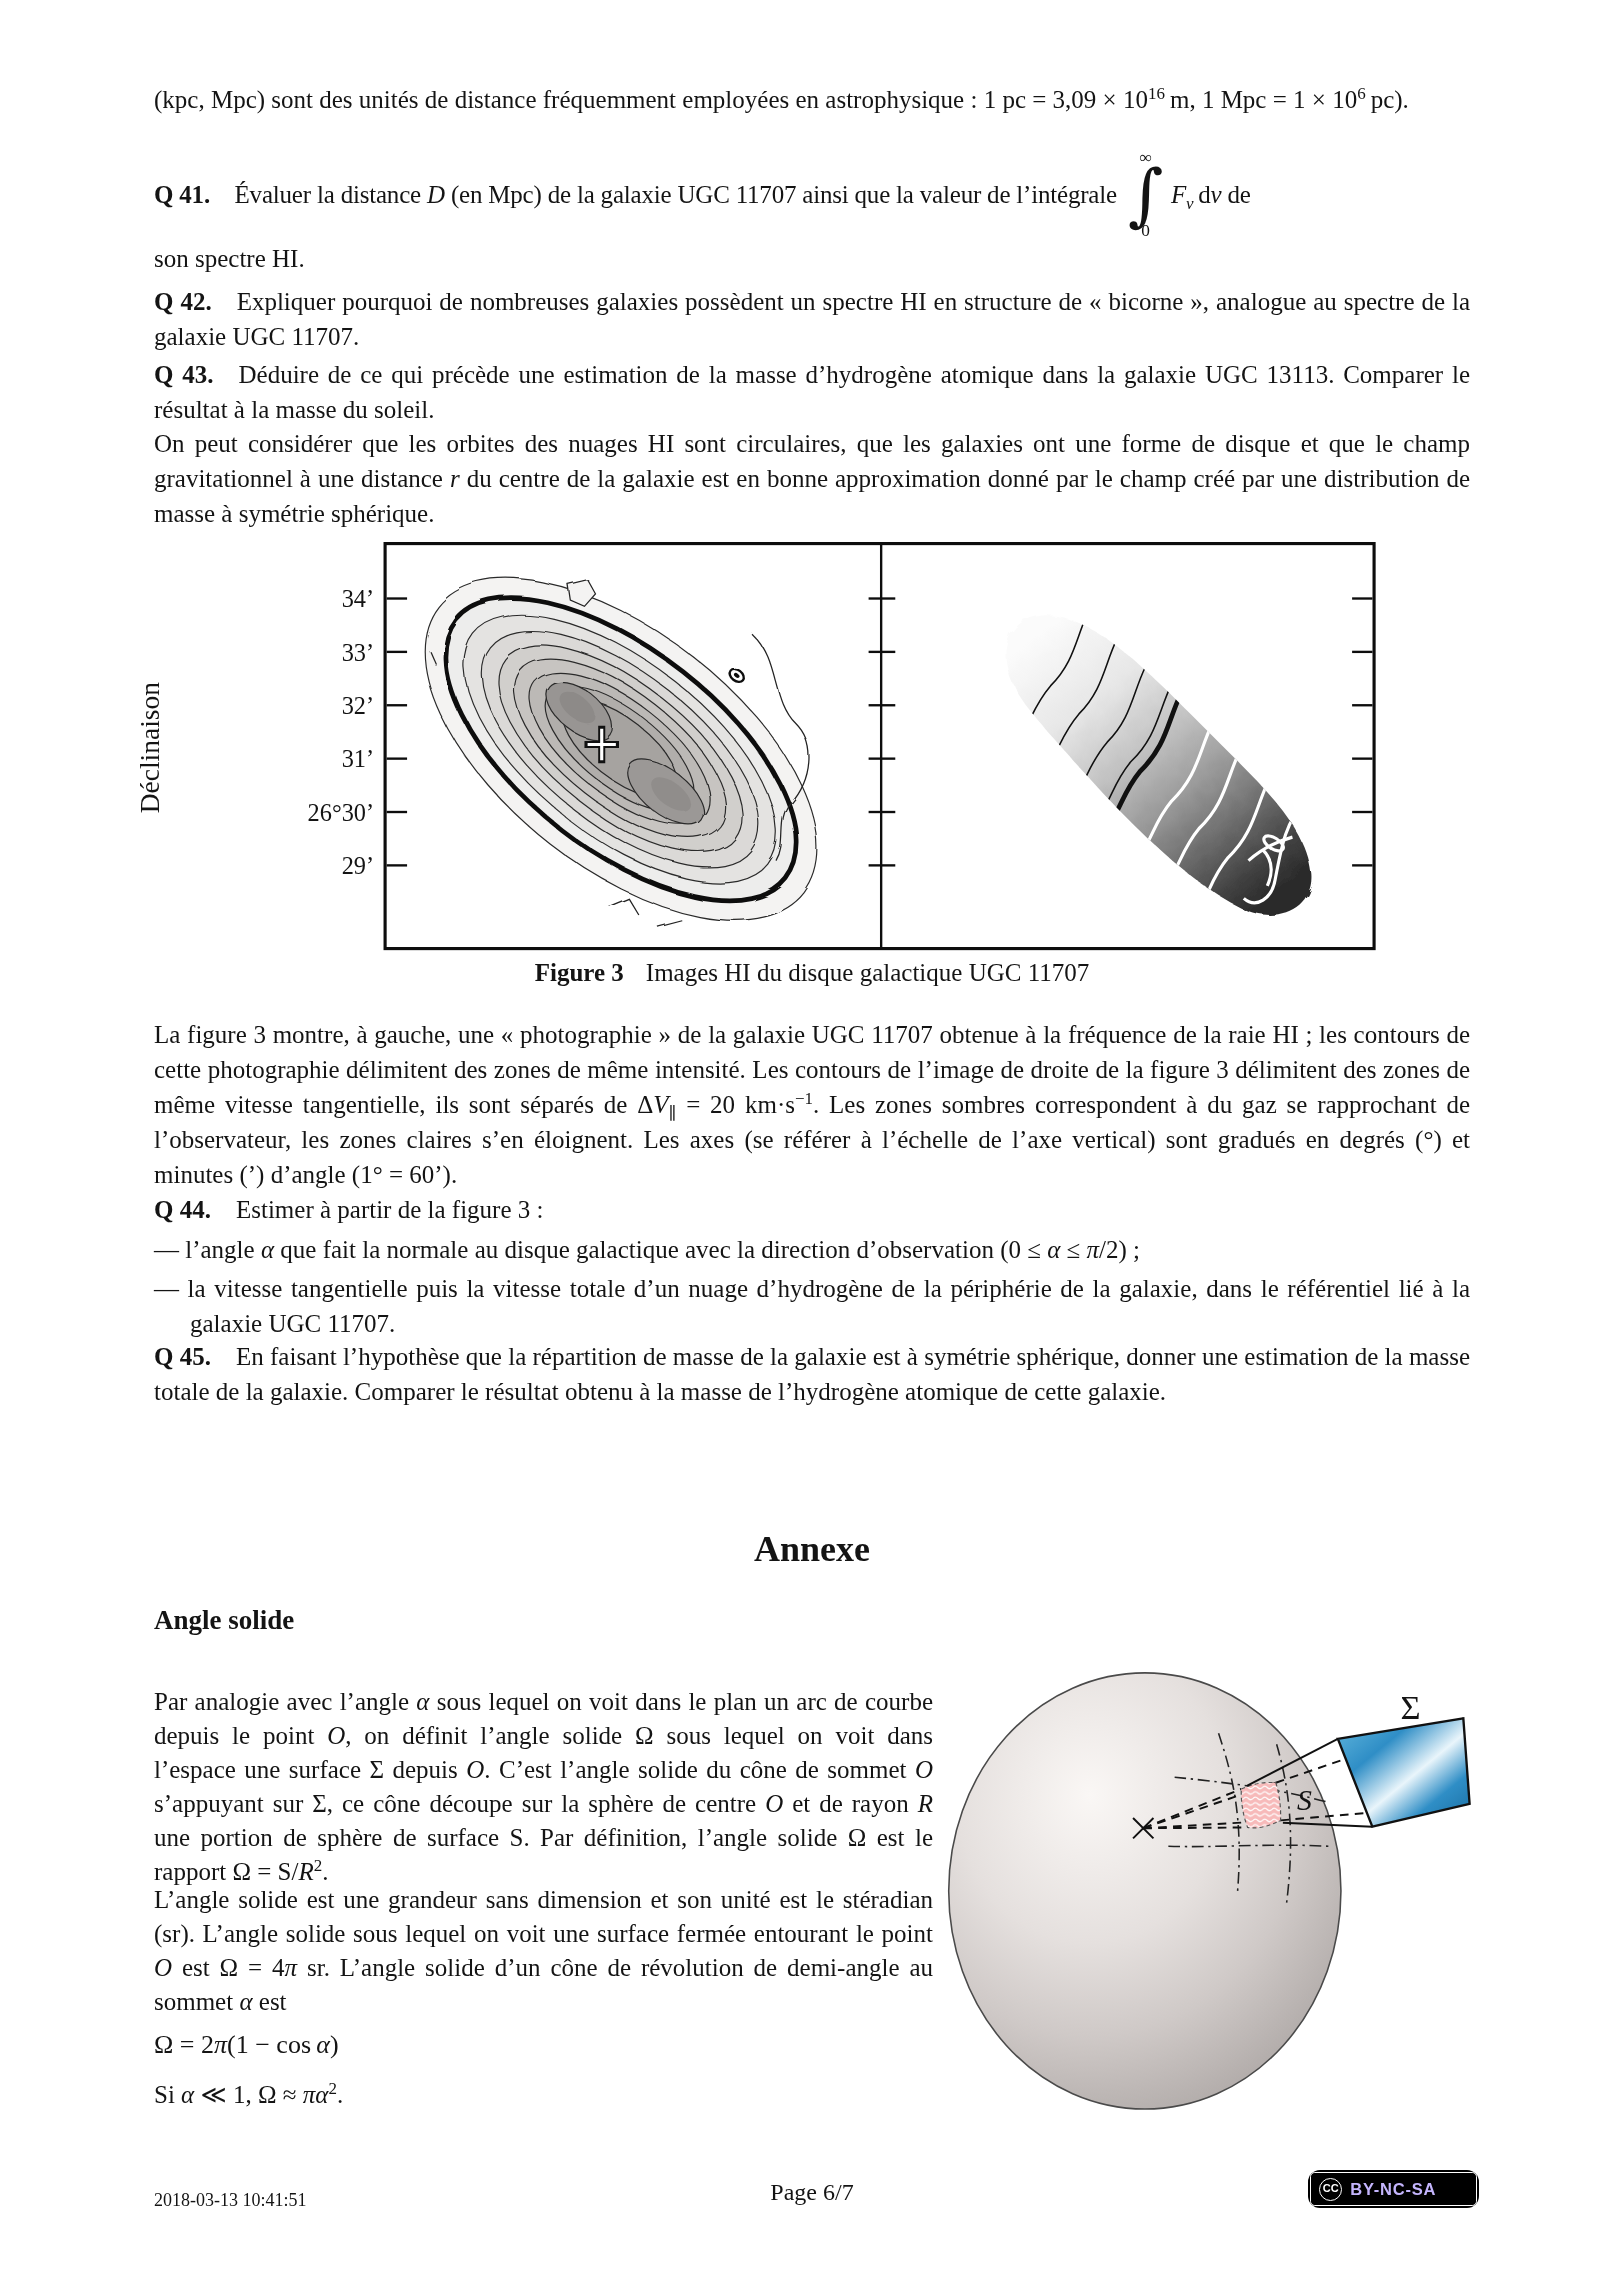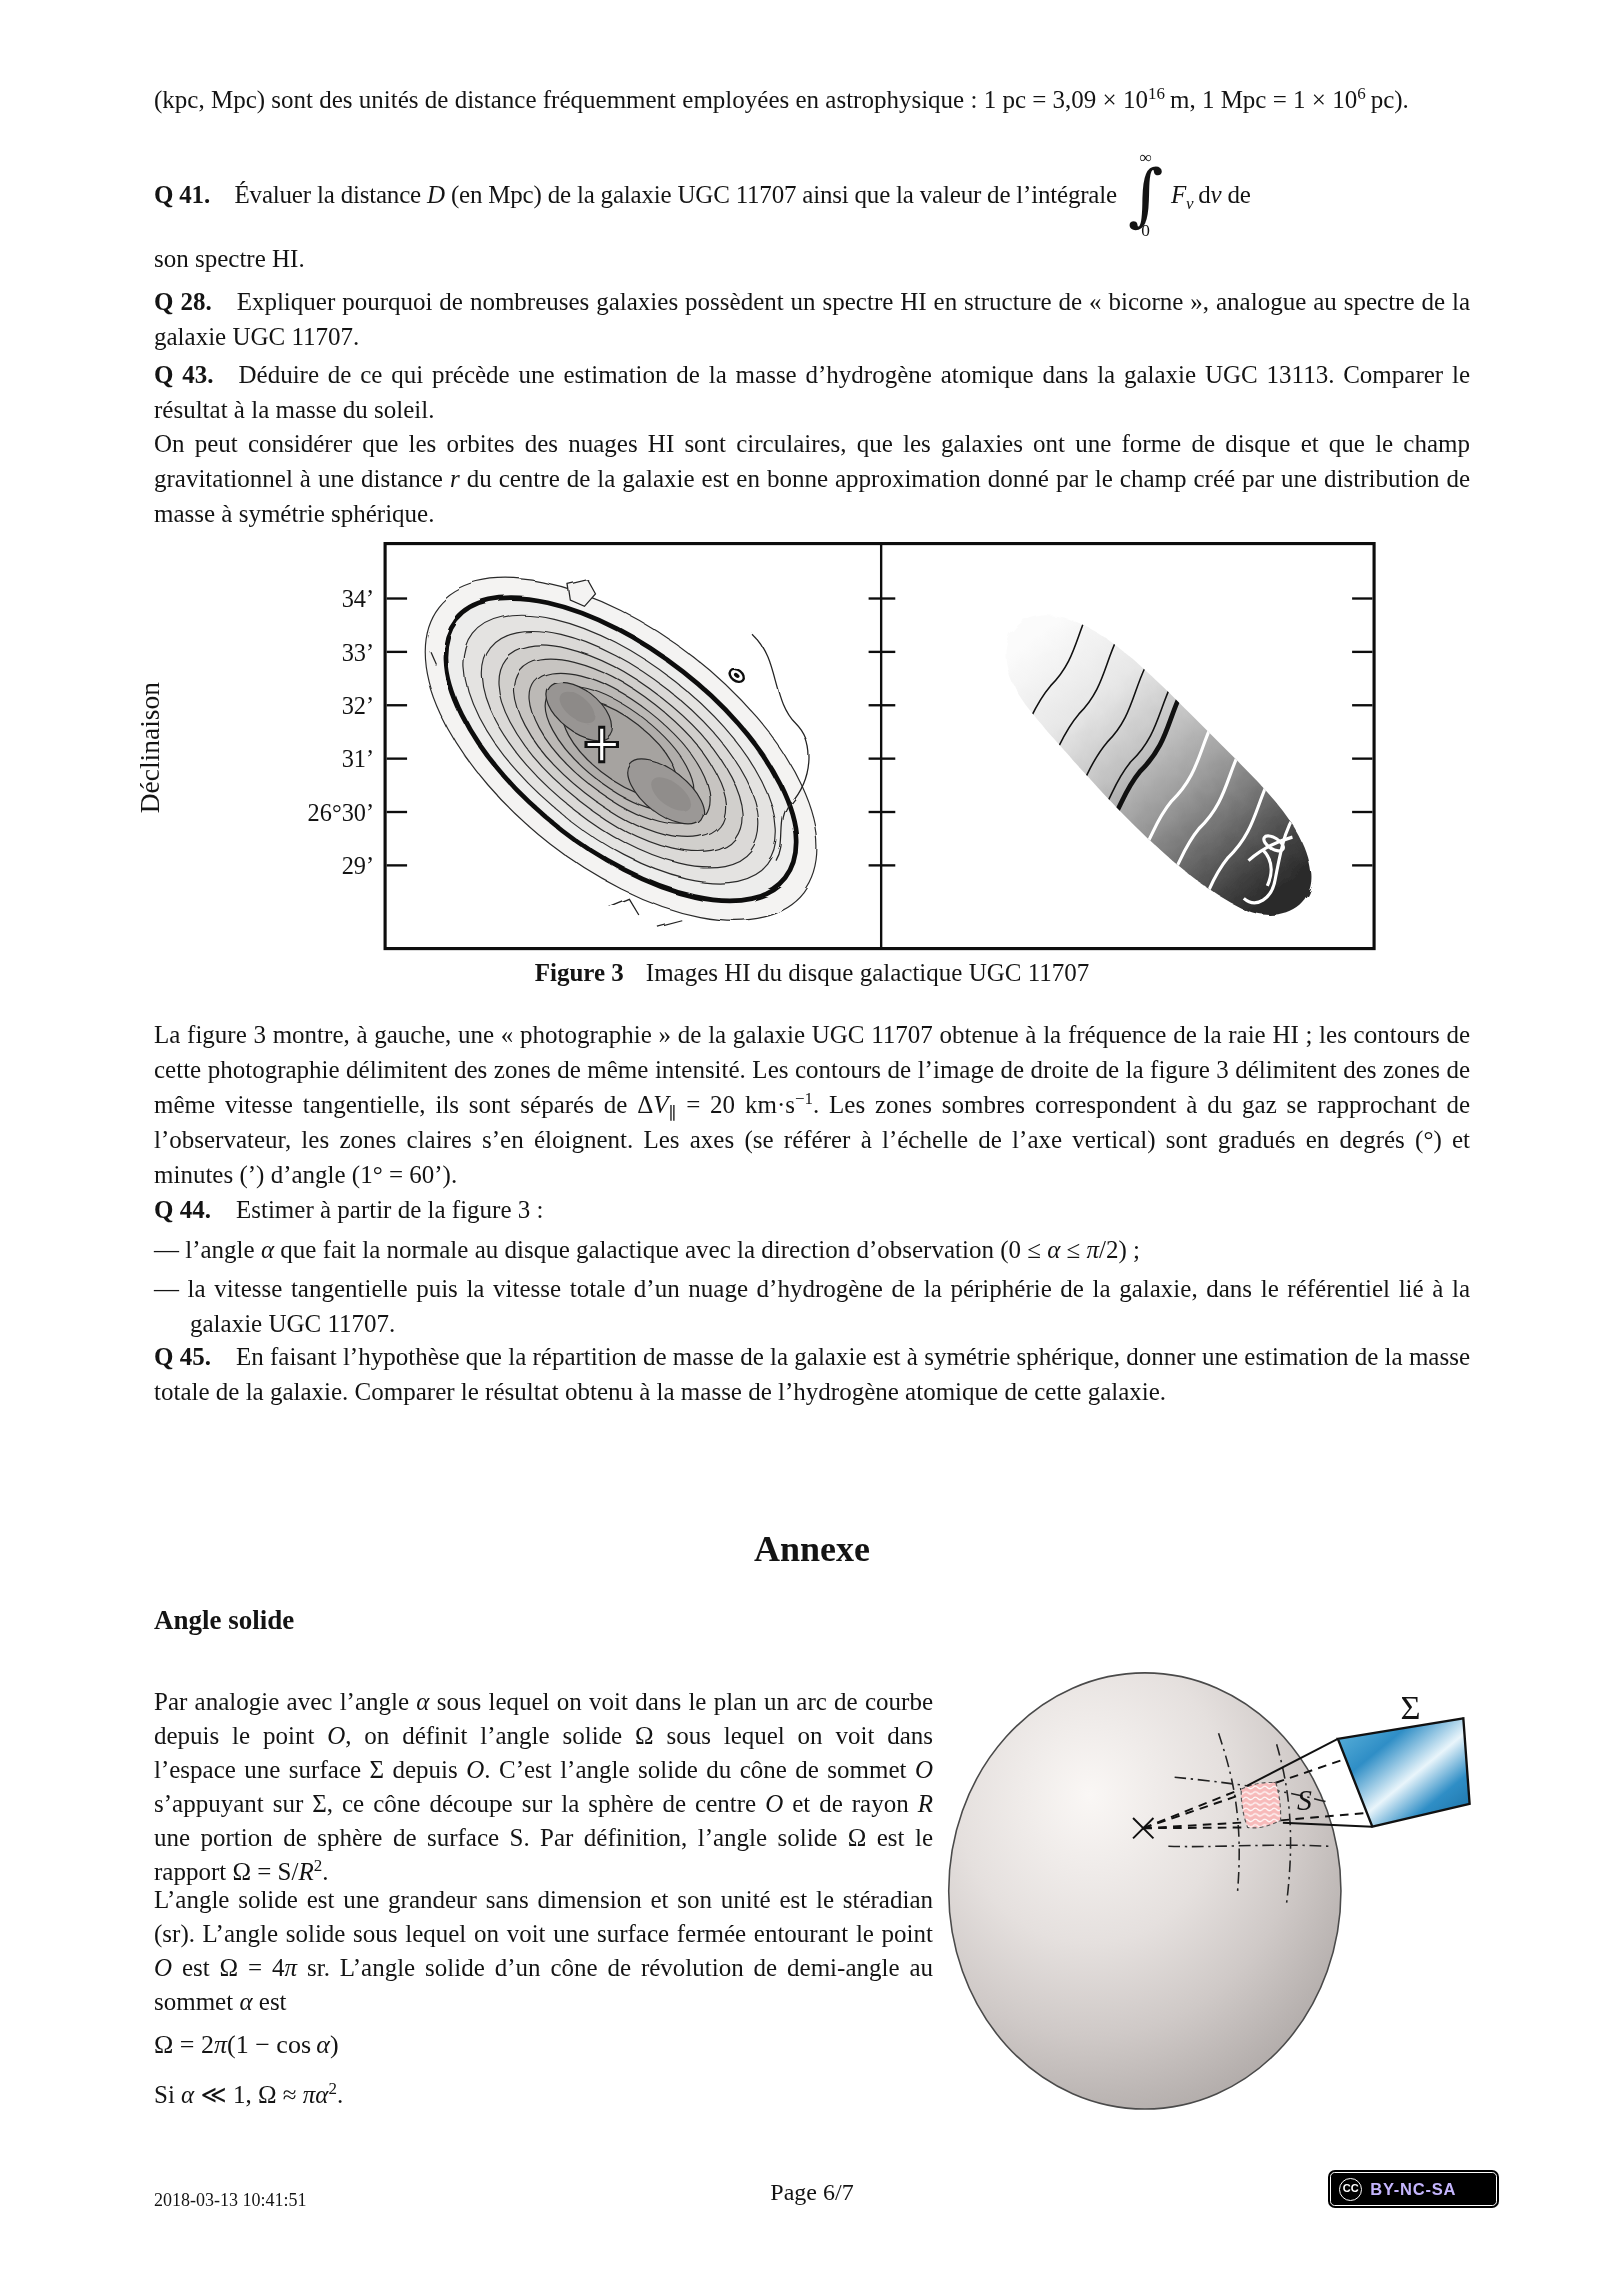--- a/index.html
+++ b/index.html
@@ -23,21 +23,21 @@
   .caption .cap-label{font-weight:bold;}
   .caption .cap-text{margin-left:22px;}
   .bullet{padding-left:36px;text-indent:-36px;margin-top:4.7px;}
   .annexe-title{position:absolute;left:154px;width:1316px;top:1528px;font-size:36px;font-weight:bold;text-align:center;}
   .annexe-sub{position:absolute;left:154px;top:1605px;font-size:27px;font-weight:bold;}
   .formula{position:absolute;left:154px;width:1093px;top:2030px;font-size:26px;text-align:left;}
   .si-alpha{position:absolute;left:154px;top:2080px;font-size:25px;}
   .footer-date{position:absolute;left:154px;top:2190px;font-size:18px;}
   .footer-page{position:absolute;left:154px;width:1316px;top:2179px;font-size:24px;text-align:center;}
   .cc-badge{position:absolute;left:1308px;top:2170px;width:171px;height:38px;background:#000;
-            border-radius:7px;padding:2.4px;box-sizing:border-box;margin-left:20px;}
+            border-radius:12px;padding:2.4px;box-sizing:border-box;}
   .cc-inner{width:100%;height:100%;border:1.6px solid #fff;border-radius:4.7px;display:flex;align-items:center;
             gap:7.9px;padding:0 7.9px;box-sizing:border-box;background:#000;}
   .cc-circle{display:inline-block;width:21px;height:21px;border:1.6px solid #fff;border-radius:50%;color:#fff;
              font:bold 11px/19.6px "Liberation Sans",sans-serif;text-align:center;flex:0 0 auto;}
   .cc-text{color:#c4b5fd;font:bold 16.5px "Liberation Sans",sans-serif;letter-spacing:0.8px;}
   svg text{font-family:"Liberation Serif","DejaVu Serif",serif;fill:#141414;}
 </style>
 </head>
 <body>
 
@@ -51,21 +51,21 @@
       <span class="integral">
         <span class="int-top">∞</span>
         <span class="int-sign">∫</span>
         <span class="int-bot">0</span>
       </span>
       <span><span class="seg-i">F</span><span class="seg-subi">ν</span><span class="seg-n"> d</span><span class="seg-i">ν</span><span class="seg-n"> de</span></span>
     </div>
     <div class="q41-line2">son spectre HI.</div>
   </div>
 
-  <div class="tb" style="top:284px"><span class="seg-b">Q 28.</span><span class="seg-n">  Expliquer pourquoi de nombreuses galaxies possèdent un spectre HI en structure de «&nbsp;bicorne&nbsp;», analogue au spectre de la galaxie UGC 11707.</span></div>
+  <div class="tb" style="top:284px"><span class="seg-b">Q 42.</span><span class="seg-n">  Expliquer pourquoi de nombreuses galaxies possèdent un spectre HI en structure de «&nbsp;bicorne&nbsp;», analogue au spectre de la galaxie UGC 11707.</span></div>
   <div class="tb" style="top:357px"><span class="seg-b">Q 43.</span><span class="seg-n">  Déduire de ce qui précède une estimation de la masse d’hydrogène atomique dans la galaxie UGC 13113. Comparer le résultat à la masse du soleil.</span></div>
   <div class="tb" style="top:426px"><span class="seg-n">On peut considérer que les orbites des nuages HI sont circulaires, que les galaxies ont une forme de disque et que le champ gravitationnel à une distance </span><span class="seg-i">r</span><span class="seg-n"> du centre de la galaxie est en bonne approximation donné par le champ créé par une distribution de masse à symétrie sphérique.</span></div>
 
   <svg style="position:absolute;left:118px;top:542px" width="1272" height="416" viewBox="0 0 1620 530">
     <defs>
       <filter id="wob" x="-20%" y="-20%" width="140%" height="140%">
         <feTurbulence type="fractalNoise" baseFrequency="0.012" numOctaves="2" seed="7" result="n"></feTurbulence>
         <feDisplacementMap in="SourceGraphic" in2="n" scale="12"></feDisplacementMap>
       </filter>
       <filter id="wob2" x="-20%" y="-20%" width="140%" height="140%">

